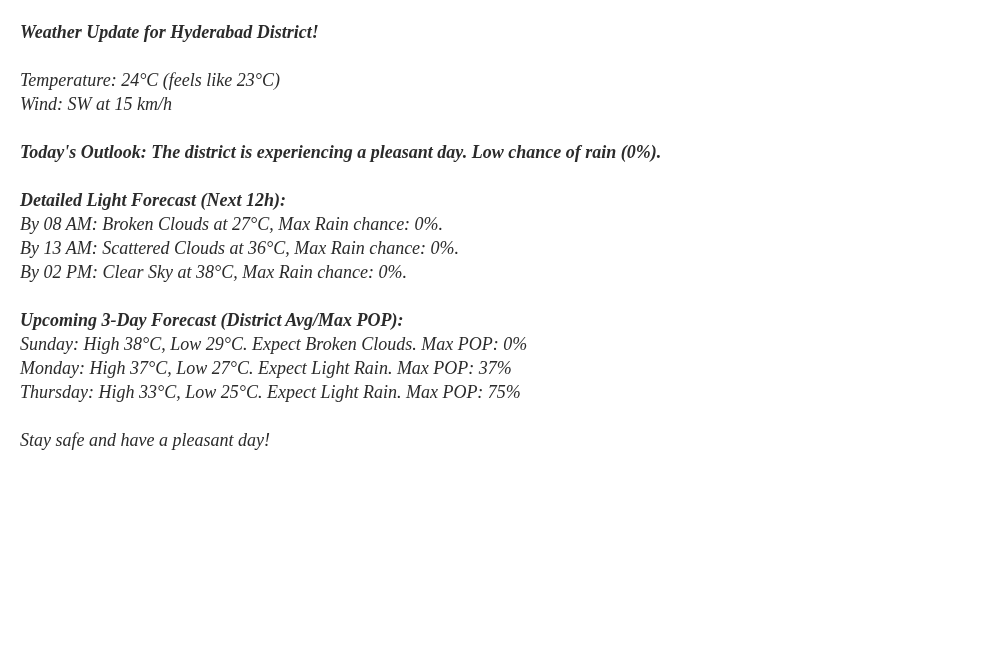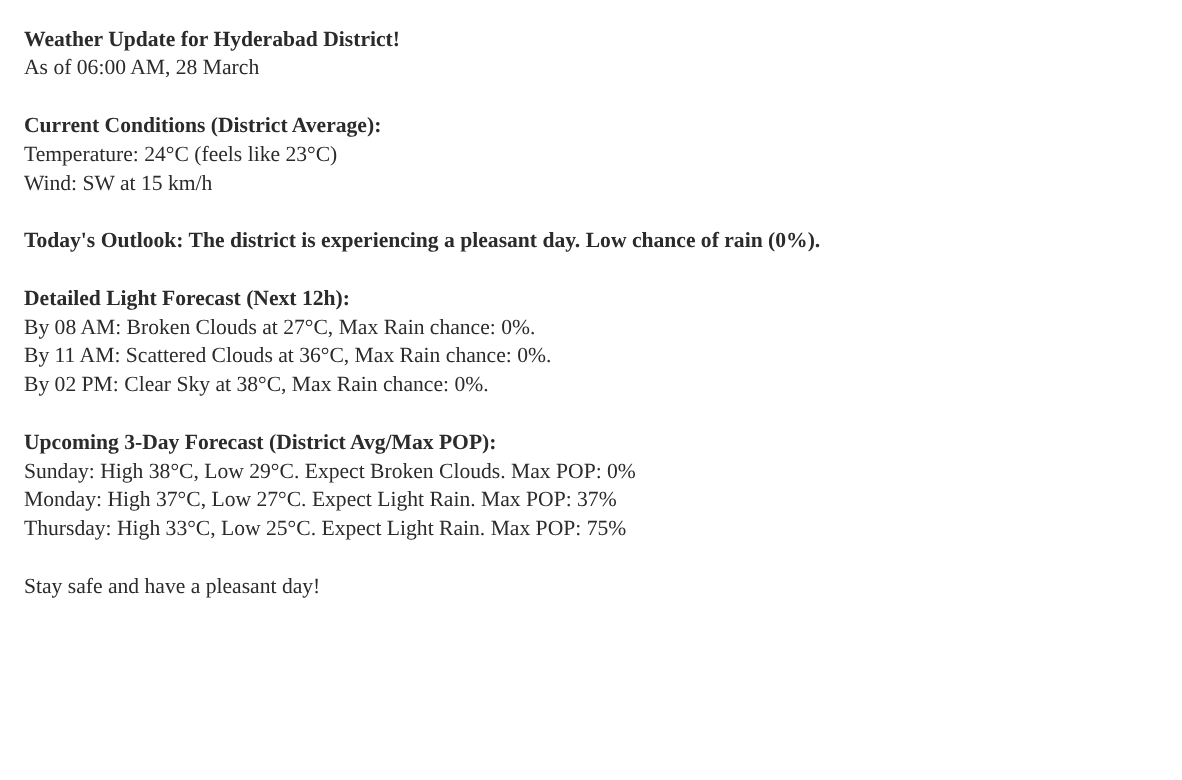--- a/index.html
+++ b/index.html
@@ -5,52 +5,51 @@
   * { margin: 0; padding: 0; box-sizing: border-box; }
   html, body {
     width: 985px;
     height: 650px;
     background: #ffffff;
     overflow: hidden;
   }
   .doc {
     padding: 20px 20px 0 20px;
     font-family: "Liberation Serif", "DejaVu Serif", serif;
+    font-style: italic;
     font-size: 18px;
     line-height: 24px;
     color: #2b2b2b;
   }
   .block { margin-bottom: 24px; }
   .line { display: block; }
   .bold { font-weight: bold; }
 </style>
 </head>
 <body>
 
 <div class="doc">
 
   <div class="block">
     <span class="line bold">Weather Update for Hyderabad District!</span>
-    <span class="line">As of 06:00 AM, 28 March</span>
   </div>
 
   <div class="block">
-    <span class="line bold">Current Conditions (District Average):</span>
     <span class="line">Temperature: 24°C (feels like 23°C)</span>
     <span class="line">Wind: SW at 15 km/h</span>
   </div>
 
   <div class="block">
     <span class="line bold">Today's Outlook: The district is experiencing a pleasant day. Low chance of rain (0%).</span>
   </div>
 
   <div class="block">
     <span class="line bold">Detailed Light Forecast (Next 12h):</span>
     <span class="line">By 08 AM: Broken Clouds at 27°C, Max Rain chance: 0%.</span>
-    <span class="line">By 11 AM: Scattered Clouds at 36°C, Max Rain chance: 0%.</span>
+    <span class="line">By 13 AM: Scattered Clouds at 36°C, Max Rain chance: 0%.</span>
     <span class="line">By 02 PM: Clear Sky at 38°C, Max Rain chance: 0%.</span>
   </div>
 
   <div class="block">
     <span class="line bold">Upcoming 3-Day Forecast (District Avg/Max POP):</span>
     <span class="line">Sunday: High 38°C, Low 29°C. Expect Broken Clouds. Max POP: 0%</span>
     <span class="line">Monday: High 37°C, Low 27°C. Expect Light Rain. Max POP: 37%</span>
     <span class="line">Thursday: High 33°C, Low 25°C. Expect Light Rain. Max POP: 75%</span>
   </div>
 

